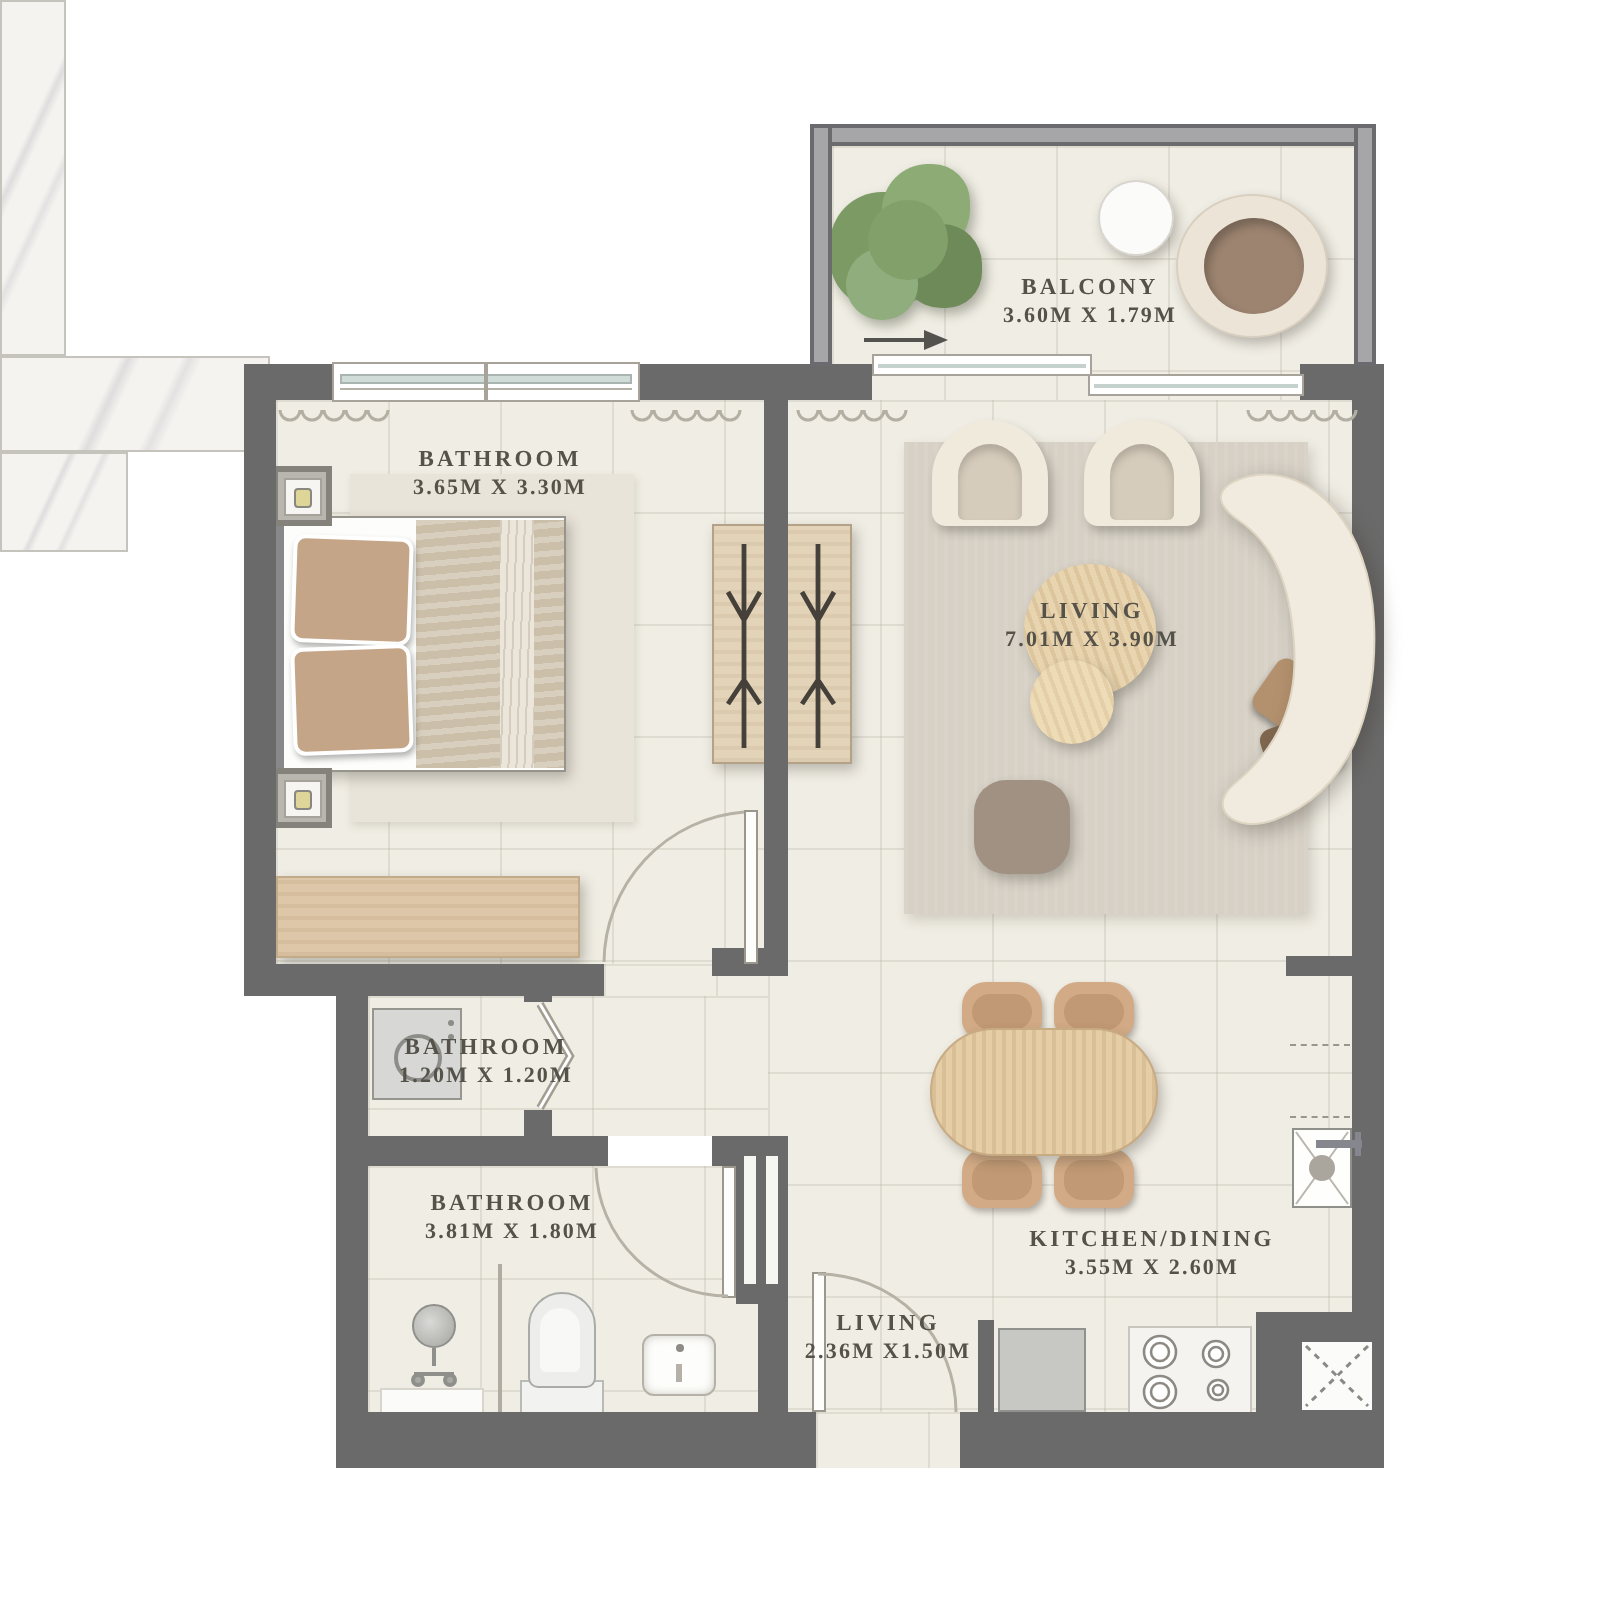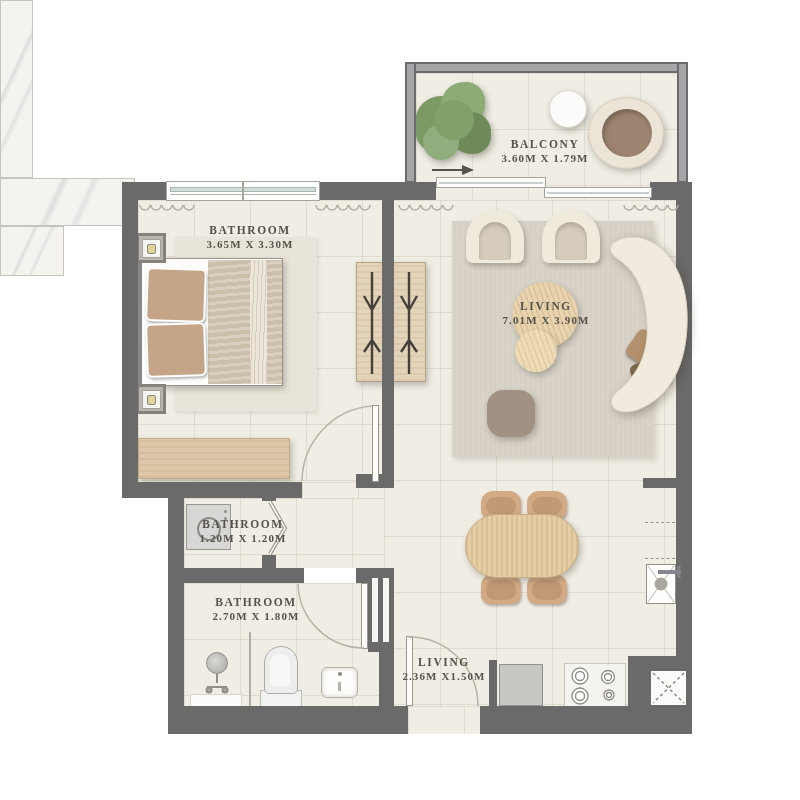--- a/index.html
+++ b/index.html
@@ -244,20 +244,24 @@
   <div class="label" style="left:546px;top:300px;">
     <div class="rname">LIVING</div>
     <div class="rdims">7.01M X 3.90M</div>
   </div>
   <div class="label" style="left:243px;top:518px;">
     <div class="rname">BATHROOM</div>
     <div class="rdims">1.20M X 1.20M</div>
   </div>
   <div class="label" style="left:256px;top:596px;">
     <div class="rname">BATHROOM</div>
-    <div class="rdims">2.70M X 1.80M</div>
+    <div class="rdims">3.81M X 1.80M</div>
+  </div>
+  <div class="label" style="left:576px;top:614px;">
+    <div class="rname">KITCHEN/DINING</div>
+    <div class="rdims">3.55M X 2.60M</div>
   </div>
   <div class="label" style="left:444px;top:656px;">
     <div class="rname">LIVING</div>
     <div class="rdims">2.36M X1.50M</div>
   </div>
 
 </div>
 
 </body></html>

